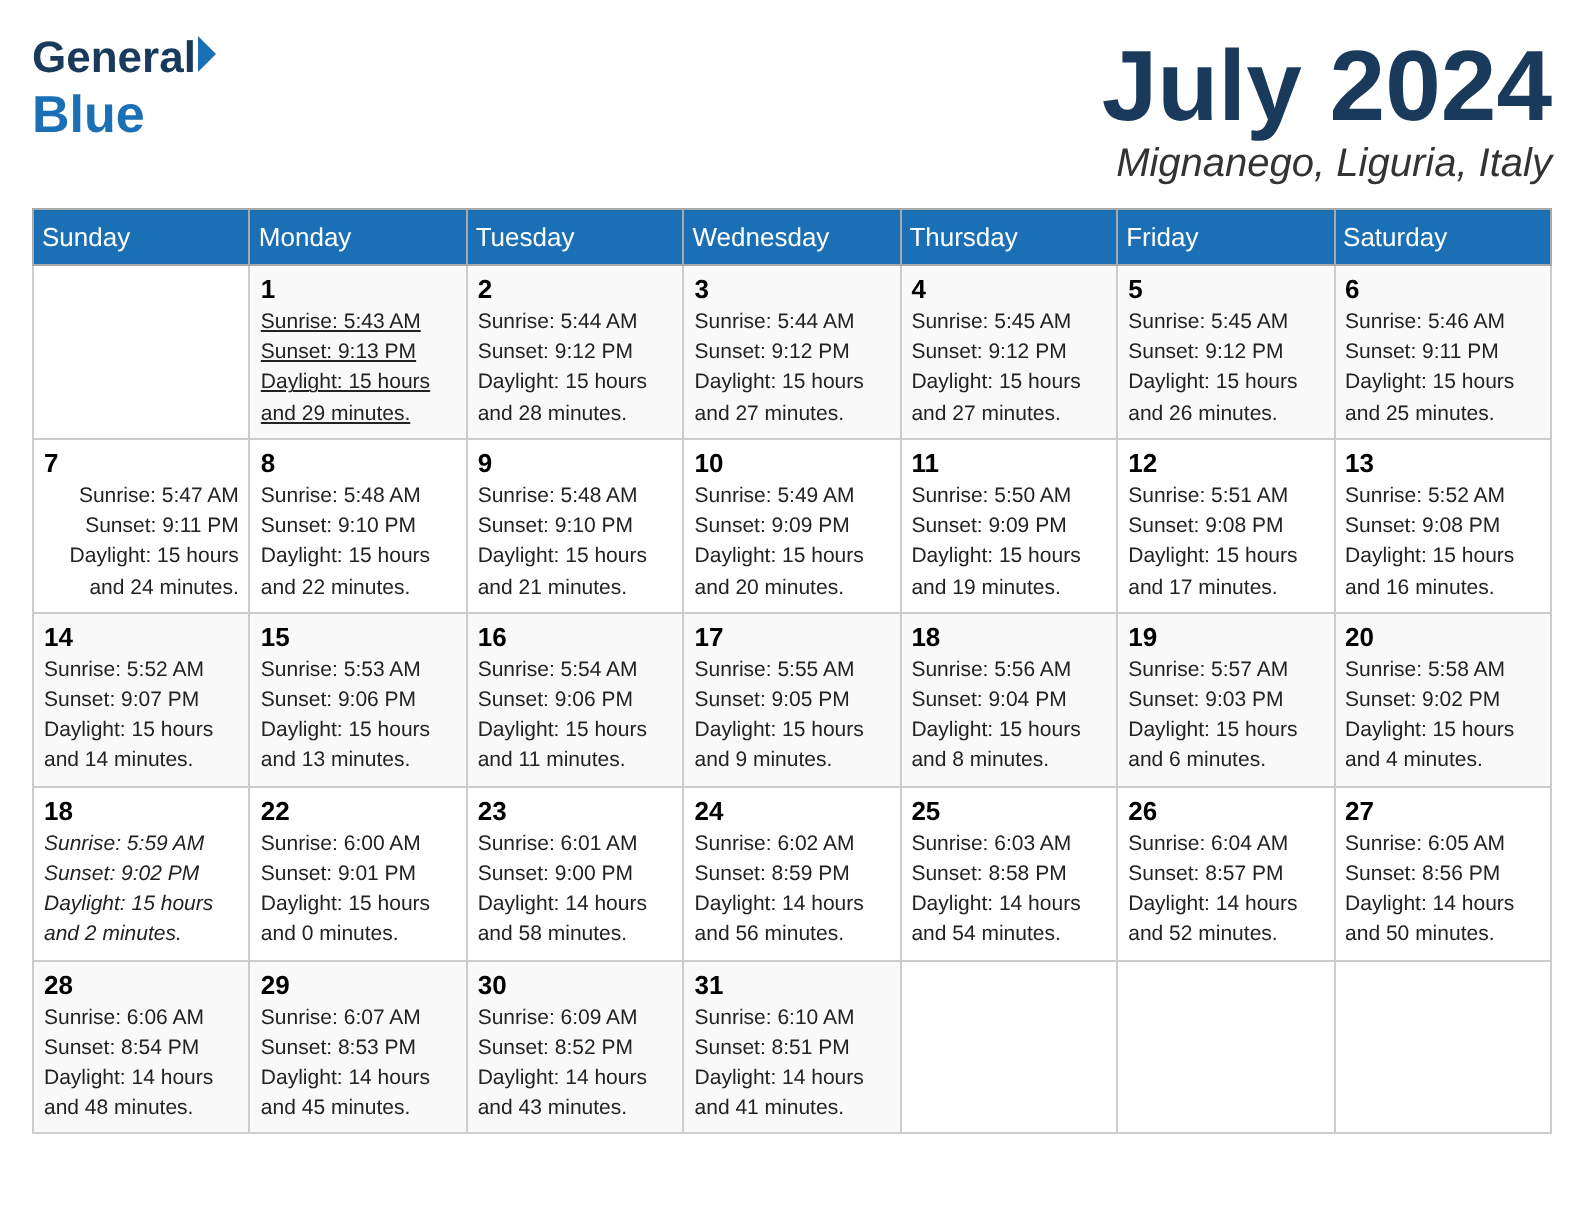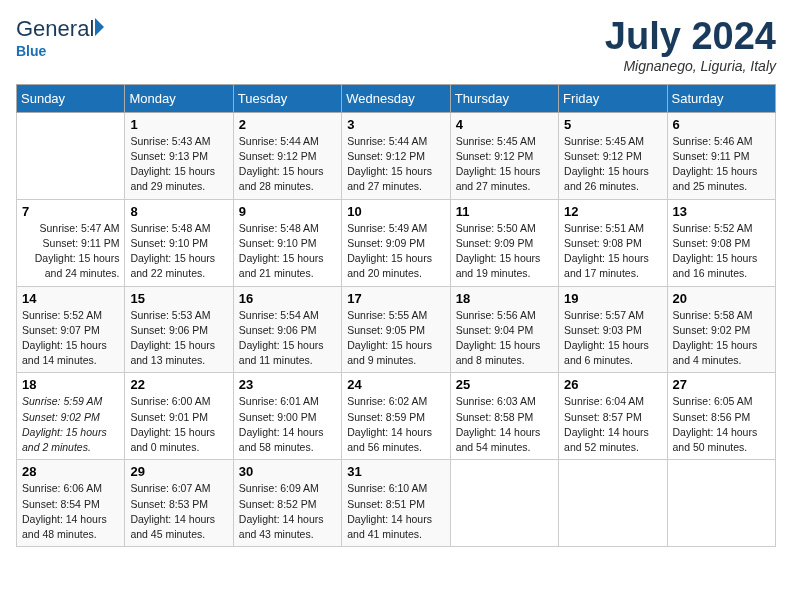--- a/index.html
+++ b/index.html
@@ -13,27 +13,27 @@
     .header {
       display: flex;
       justify-content: space-between;
       align-items: flex-start;
       margin-bottom: 10px;
     }
     .title-block {
       text-align: right;
     }
     .month-title {
-      font-size: 38px;
+      font-size: 50px;
       font-weight: bold;
       color: #1a3a5c;
       line-height: 1.1;
     }
     .location {
-      font-size: 14px;
+      font-size: 20px;
       color: #333;
       font-style: italic;
     }
     table {
       width: 100%;
       border-collapse: collapse;
       font-size: 11px;
     }
     thead tr th {
       background-color: #1a6fb5;
@@ -72,25 +72,25 @@
     }
     .empty-cell {
       background: #fff !important;
     }
     .logo-wrapper {
       display: flex;
       align-items: center;
     }
     .logo-text-general {
       font-size: 22px;
-      font-weight: normal;
+      font-weight: bold;
       color: #1a3a5c;
     }
     .logo-text-blue {
-      font-size: 14px;
+      font-size: 26px;
       font-weight: bold;
       color: #1a6fb5;
     }
     .logo-triangle {
       width: 0;
       height: 0;
       border-left: 9px solid #1a6fb5;
       border-top: 9px solid transparent;
       border-bottom: 9px solid transparent;
       display: inline-block;
@@ -131,21 +131,21 @@
         <th>Thursday</th>
         <th>Friday</th>
         <th>Saturday</th>
       </tr>
   </thead>
   <tbody id="calendar-body">
   <tr>
         <td class="empty-cell"></td>
         <td>
           <span class="day-number">1</span>
-          <div class="day-info" style="white-space: pre-line;">Sunrise: 5:43 AM
+          <div class="day-info" style="white-space: pre-line; text-decoration: underline;">Sunrise: 5:43 AM
 Sunset: 9:13 PM
 Daylight: 15 hours
 and 29 minutes.</div>
         </td>
         <td>
           <span class="day-number">2</span>
           <div class="day-info" style="white-space: pre-line;">Sunrise: 5:44 AM
 Sunset: 9:12 PM
 Daylight: 15 hours
 and 28 minutes.</div>

